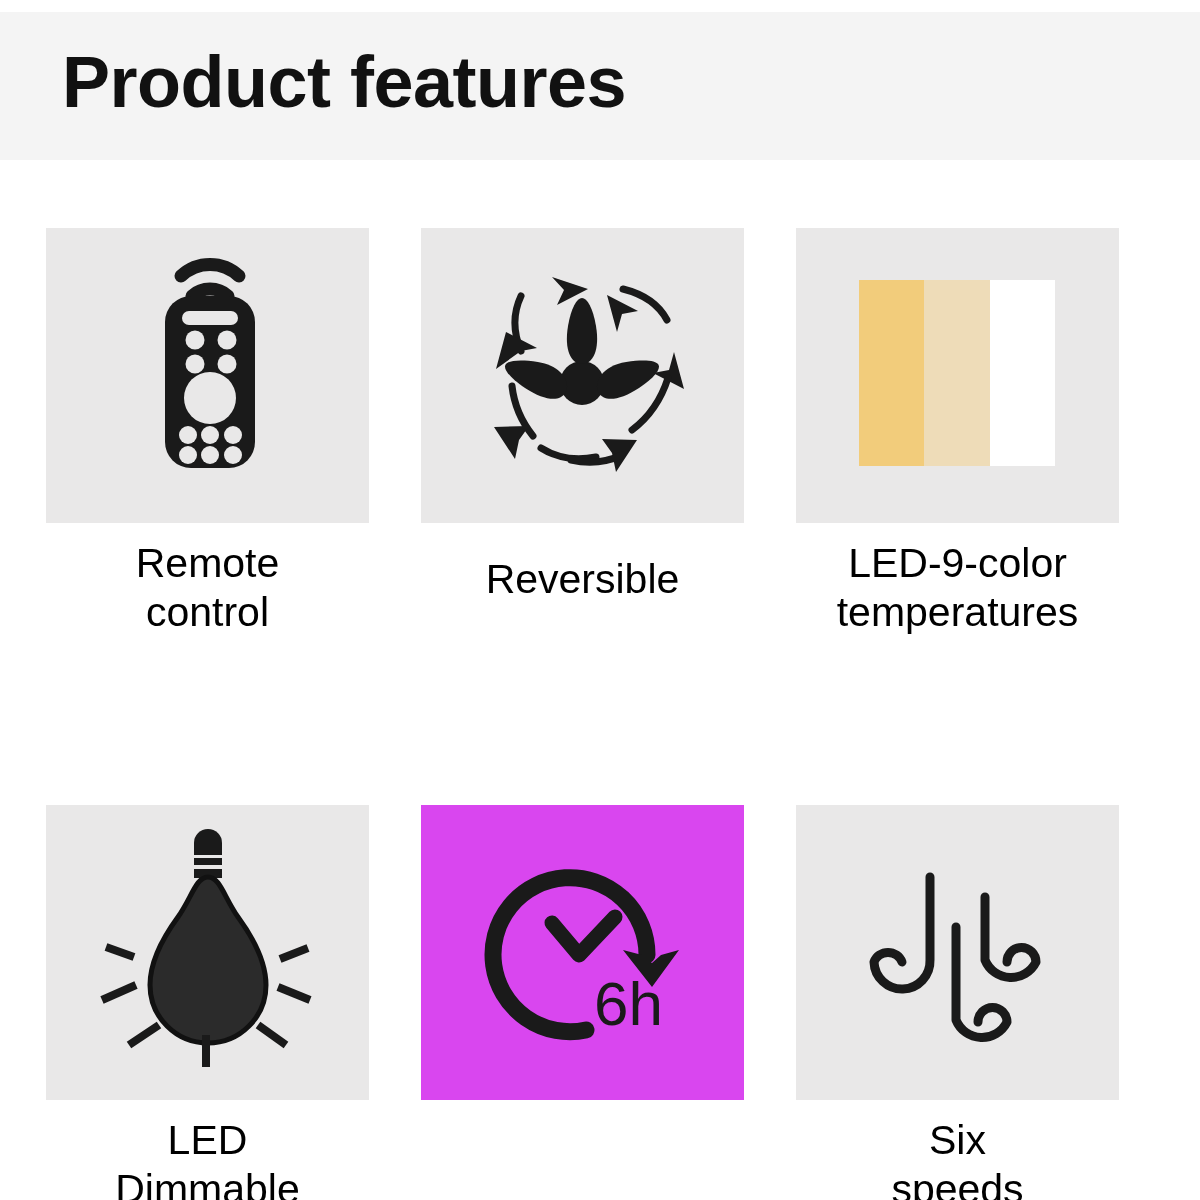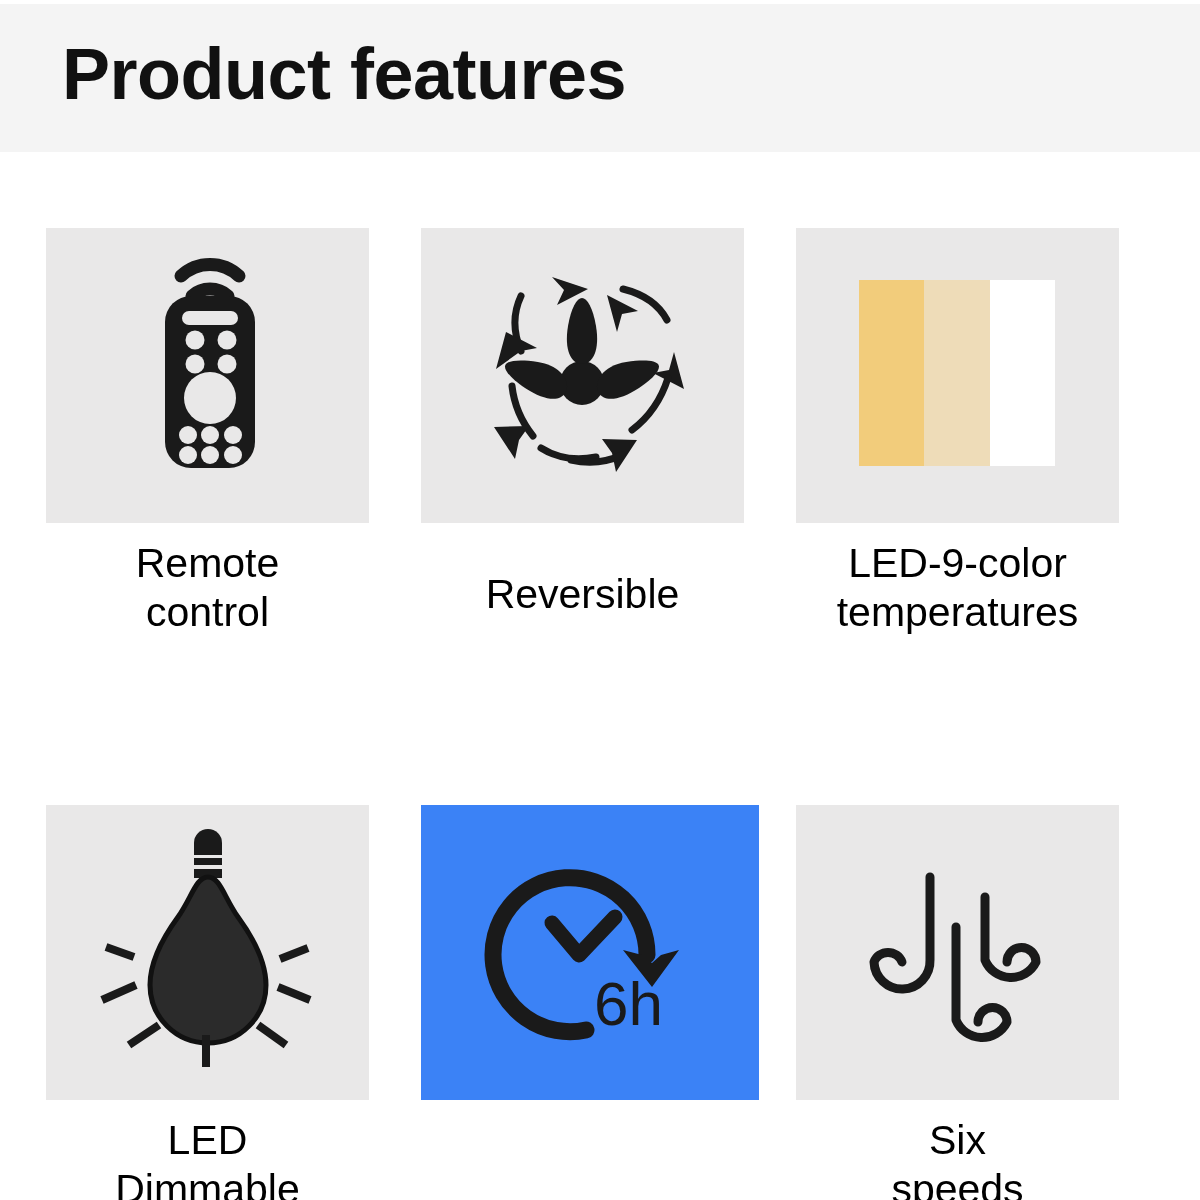--- a/index.html
+++ b/index.html
@@ -6,21 +6,21 @@
   body{
     width:1200px;height:1200px;
     background:#ffffff;
     font-family:"Liberation Sans","DejaVu Sans",sans-serif;
     overflow:hidden;
   }
   .page{position:relative;width:1200px;height:1200px;}
 
   
   .header{
-    position:absolute;left:0;top:4px;width:1200px;height:148px;
+    position:absolute;left:0;top:12px;width:1200px;height:148px;
     background:#f4f4f4;
   }
   .header-title{
     position:absolute;left:62px;top:24px;
     font-size:72px;line-height:92px;
     font-weight:bold;color:#111111;
     letter-spacing:-0.5px;
     white-space:nowrap;
   }
 
@@ -47,21 +47,21 @@
   .label{
     width:100%;
     margin-top:16px;
     text-align:center;
     font-size:41px;
     line-height:49px;
     color:#000000;
     font-weight:normal;
     white-space:pre-line;
   }
-  .label.single{margin-top:47px;}
+  .label.single{margin-top:32px;}
 
   
   .swatch{
     position:absolute;left:63px;top:52px;
     width:196px;height:186px;
     display:flex;
   }
   .swatch span{display:block;height:100%;}
   .sw-a{width:33.4%;}
   .sw-b{width:33.3%;}
@@ -176,21 +176,21 @@
             <line x1="264" y1="195" x2="232" y2="182"></line>
             <line x1="262" y1="143" x2="234" y2="154"></line>
           </g>
         </svg>
       </div>
       <div class="label">LED
 Dimmable</div>
     </div>
 
     <div class="cell row2">
-      <div class="tile" style="background: #3b82f6; padding-left: 15px;">
+      <div class="tile" style="background: #d946ef;">
         <svg viewBox="0 0 323 295" xmlns="http://www.w3.org/2000/svg">
 
           <path d="M165 225
                    A77 77 0 1 1 226 150" fill="none" stroke="#1a1a1a" stroke-width="17" stroke-linecap="round"></path>
 
           <path d="M202 145 L231 182 L258 145 L240 150 L231 158 L221 150 Z" fill="#1a1a1a"></path>
 
           <path d="M131 118 L158 150 L194 112" fill="none" stroke="#1a1a1a" stroke-width="15" stroke-linecap="round" stroke-linejoin="round"></path>
 
           <text x="173" y="220" font-family="Liberation Sans, sans-serif" font-size="62" fill="#1a1a1a">6h</text>

